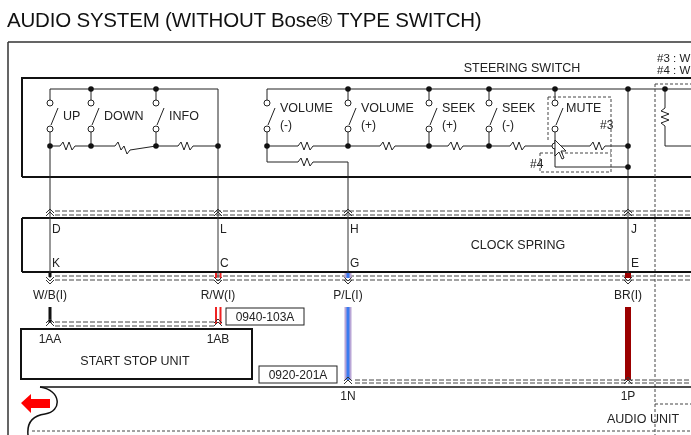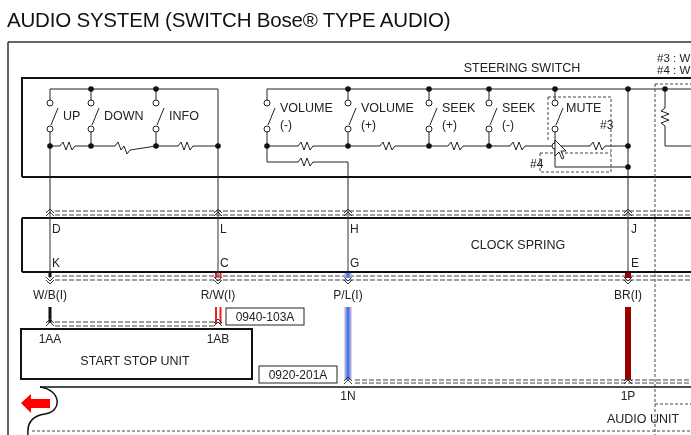--- a/index.html
+++ b/index.html
@@ -4,21 +4,21 @@
 <style>
   html, body { margin: 0; padding: 0; background: #ffffff; }
   body { width: 691px; height: 435px; overflow: hidden; position: relative; font-family: "Liberation Sans", sans-serif; color: #222; }
   .page-title { position: absolute; left: 7px; top: 8px; font-size: 20.5px; letter-spacing: -0.2px; color: #111; white-space: nowrap; }
   svg#diagram { position: absolute; left: 0; top: 0; }
   svg text { font-family: "Liberation Sans", sans-serif; fill: #222; }
 </style>
 </head>
 <body>
 
-<div class="page-title">AUDIO SYSTEM (SWITCH Bose® TYPE AUDIO)</div>
+<div class="page-title">AUDIO SYSTEM (WITHOUT Bose® TYPE SWITCH)</div>
 
 <svg id="diagram" width="691" height="435" viewBox="0 0 691 435">
 
   <path d="M8,42 L691,42 M8,42 L8,435" stroke="#333" stroke-width="1.5" fill="none"></path>
 
   <g>
     <path d="M22,177 L22,78 L691,78 M22,177 L691,177" stroke="#111" stroke-width="2" fill="none"></path>
     <text x="522" y="72" font-size="12.5" text-anchor="middle">STEERING SWITCH</text>
     <text x="657" y="62" font-size="11.5">#3 : W</text>
     <text x="657" y="74" font-size="11.5">#4 : W</text>

